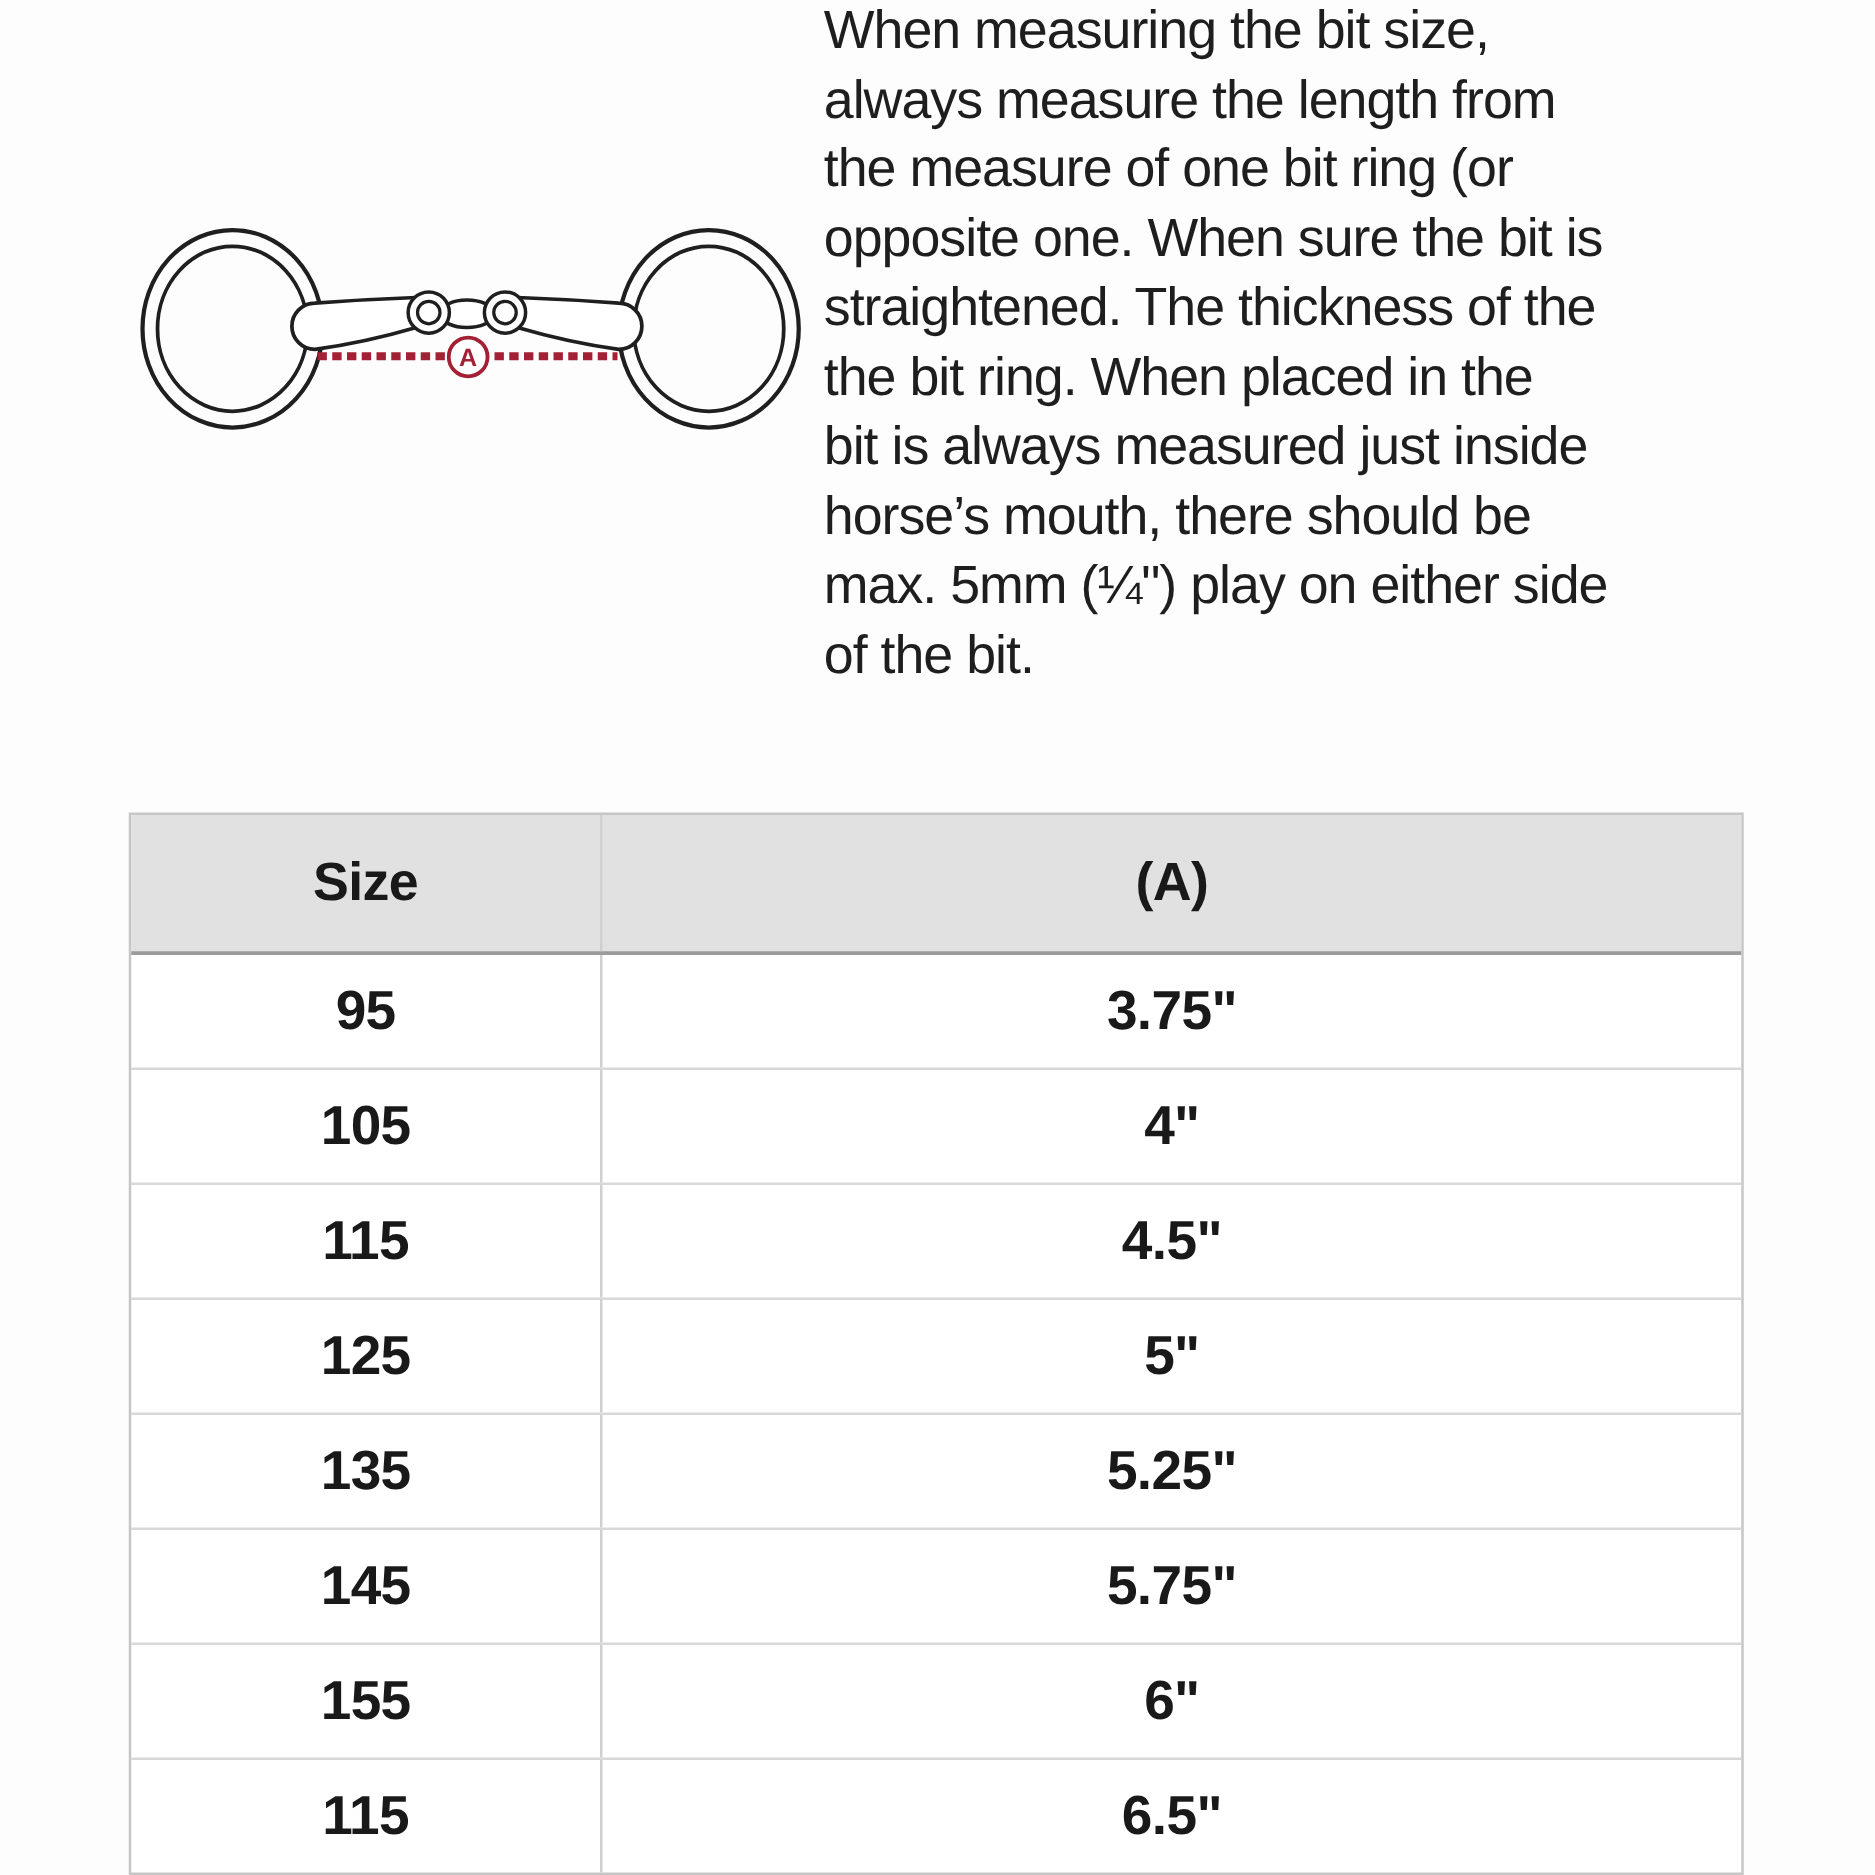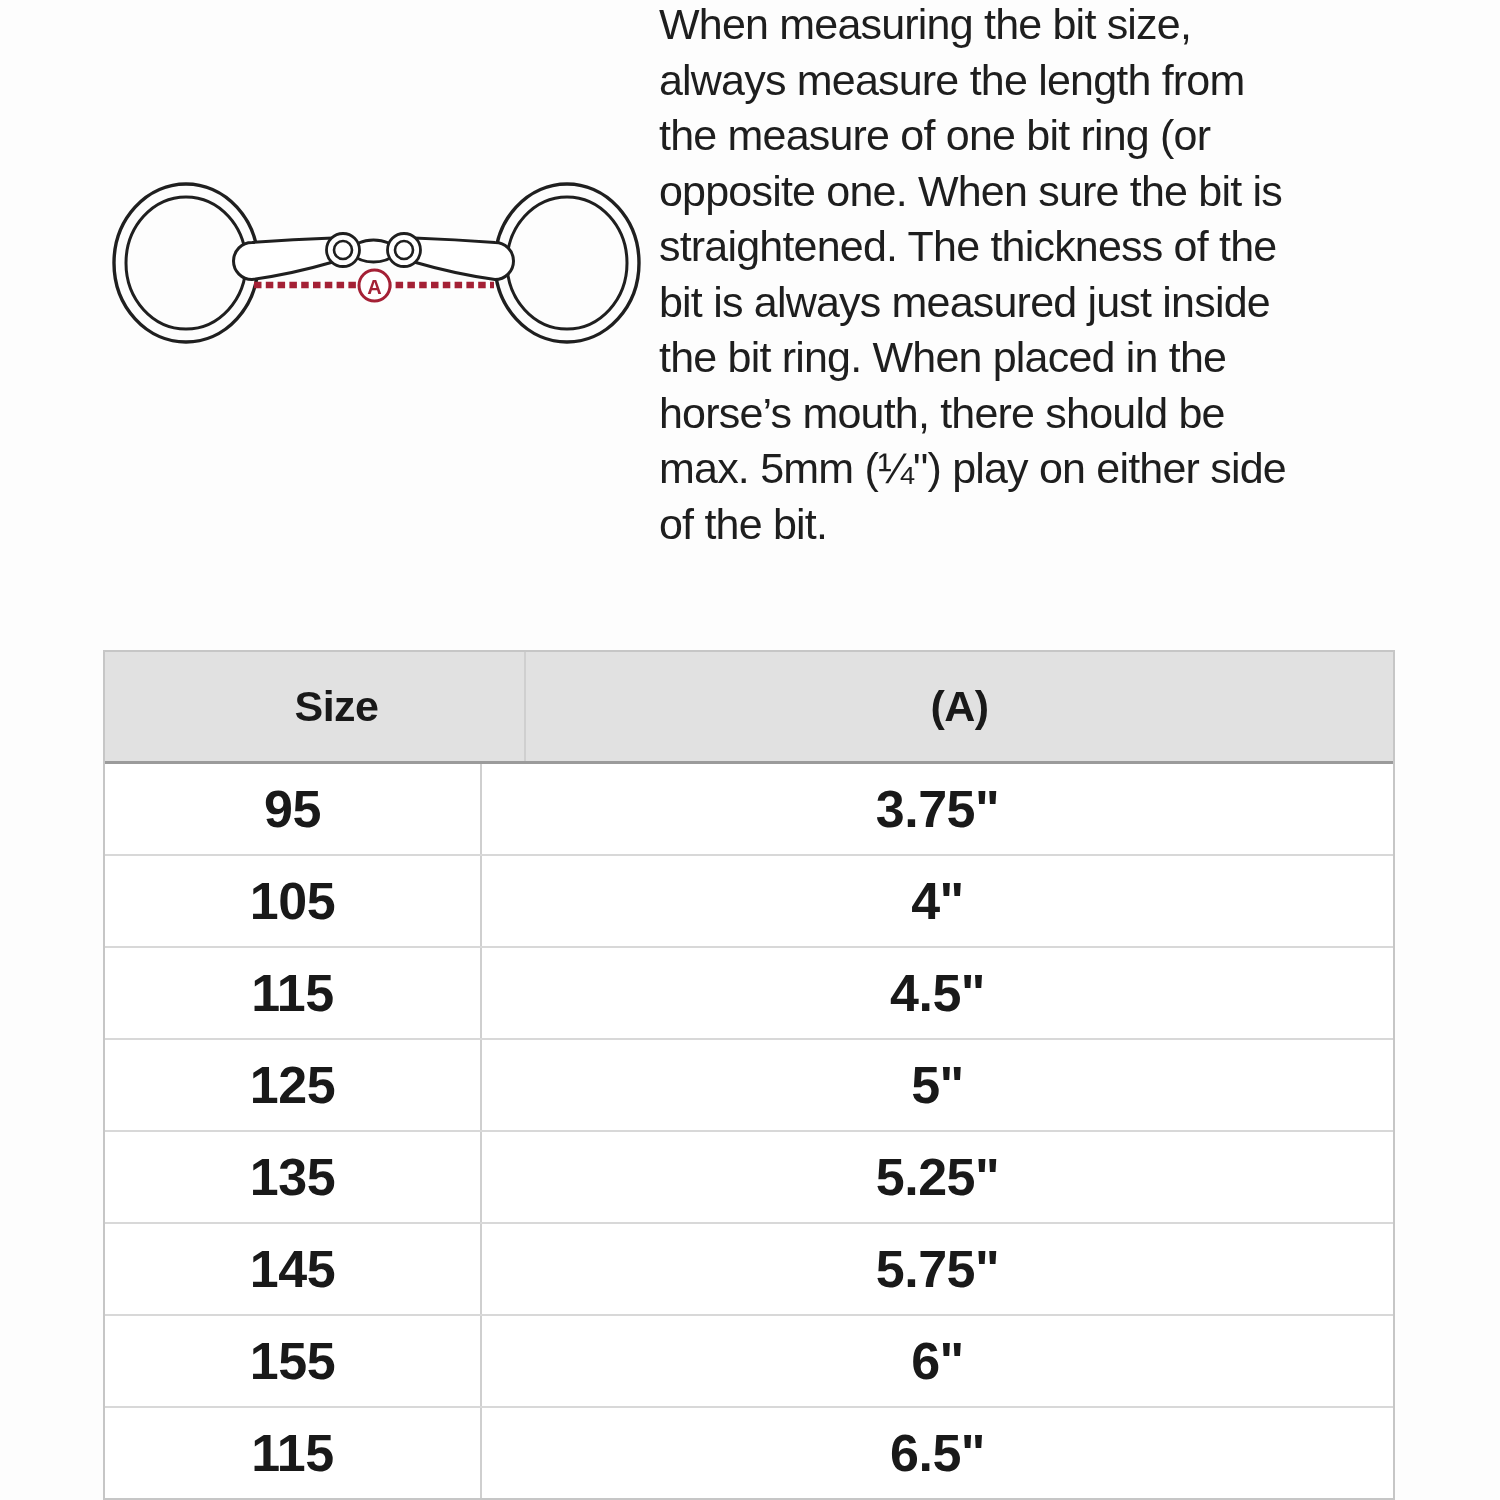--- a/index.html
+++ b/index.html
@@ -46,35 +46,34 @@
     box-sizing: border-box;
     border: 2px solid #c6c6c6;
     background: #ffffff;
   }
   .thead {
     display: grid;
     grid-template-columns: 377px 1fr;
     height: 109px;
     background: #e1e1e1;
     border-bottom: 3px solid #9b9b9b;
-    padding-left: 44px;
   }
   .trow {
     display: grid;
     grid-template-columns: 377px 1fr;
     height: 90px;
     border-bottom: 2px solid #d8d8d8;
   }
   .trow:last-child { border-bottom: none; }
   .cell {
     display: flex;
     align-items: center;
     justify-content: center;
     font-weight: bold;
-    font-size: 52px;
+    font-size: 44px;
     color: #191919;
     letter-spacing: -0.5px;
   }
   .cell.first { border-right: 2px solid #cfcfcf; }
   .thead .cell { font-size: 43px; }
 </style>
 </head>
 <body>
 
 <div class="screen">
@@ -113,22 +112,22 @@
       <text x="374.5" y="287" text-anchor="middle" dominant-baseline="central" font-family="Liberation Sans, sans-serif" font-size="20" font-weight="bold" fill="#a42035">A</text>
     </svg>
   </div>
 
   <div class="instructions">
     <div class="line">When measuring the bit size,</div>
     <div class="line">always measure the length from</div>
     <div class="line">the measure of one bit ring (or</div>
     <div class="line">opposite one. When sure the bit is</div>
     <div class="line">straightened. The thickness of the</div>
+    <div class="line">the bit ring. When placed in the</div>
     <div class="line">bit is always measured just inside</div>
-    <div class="line">the bit ring. When placed in the</div>
     <div class="line">horse’s mouth, there should be</div>
     <div class="line">max. 5mm (¼") play on either side</div>
     <div class="line">of the bit.</div>
   </div>
 
   <div class="size-table">
     <div class="thead">
       <div class="cell first">Size</div>
       <div class="cell">(A)</div>
     </div>

